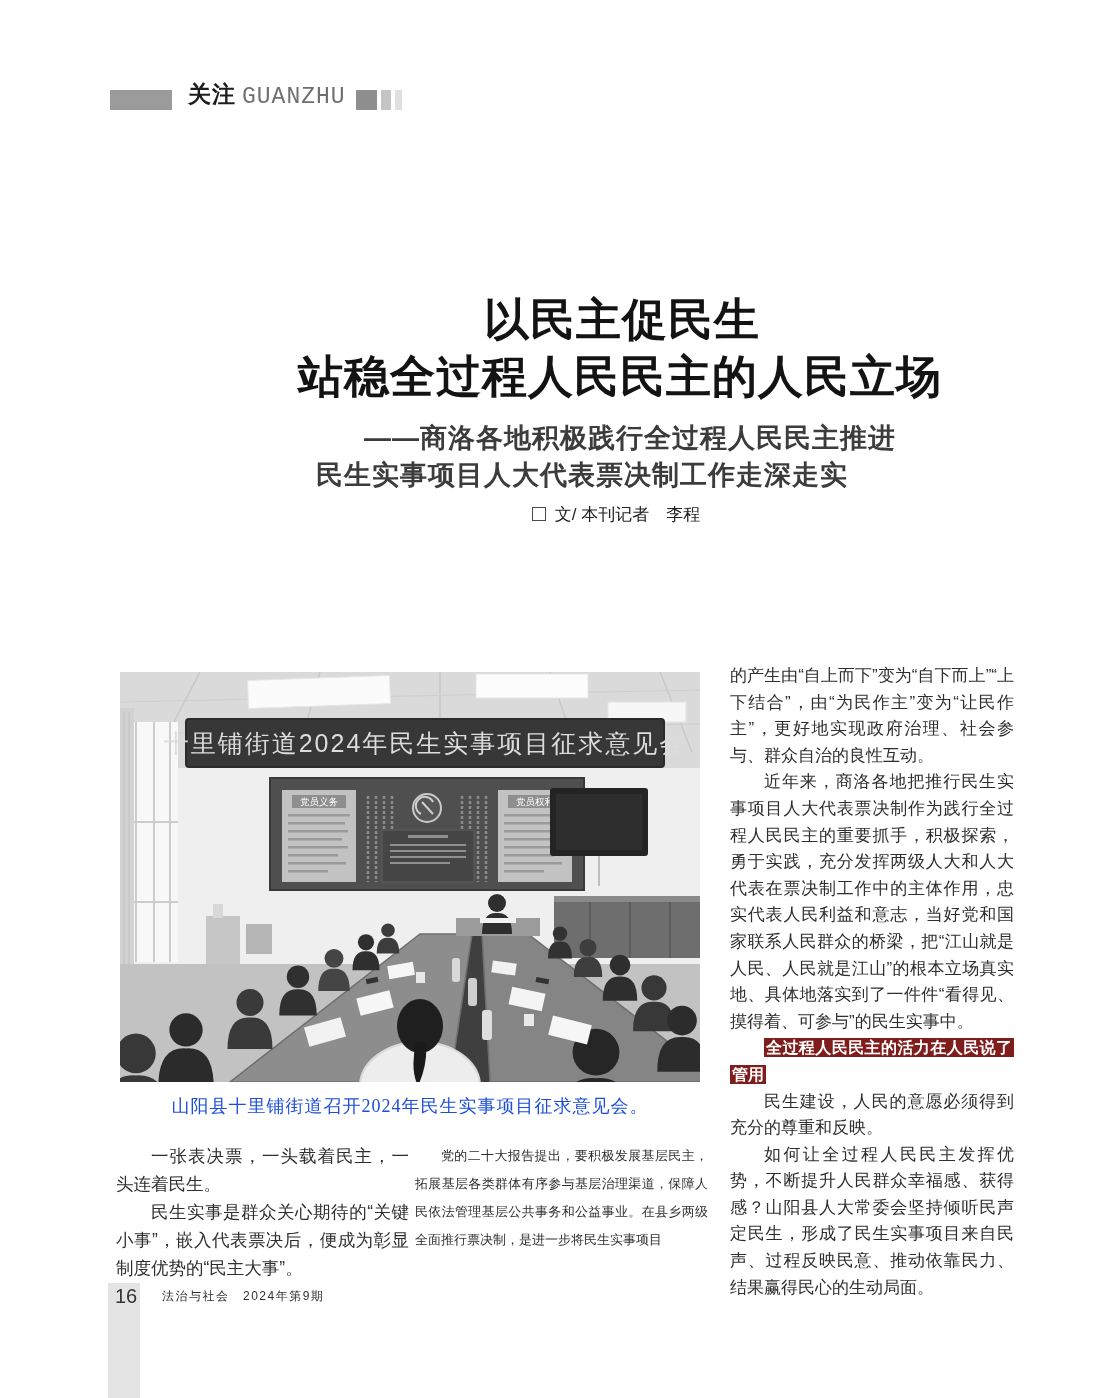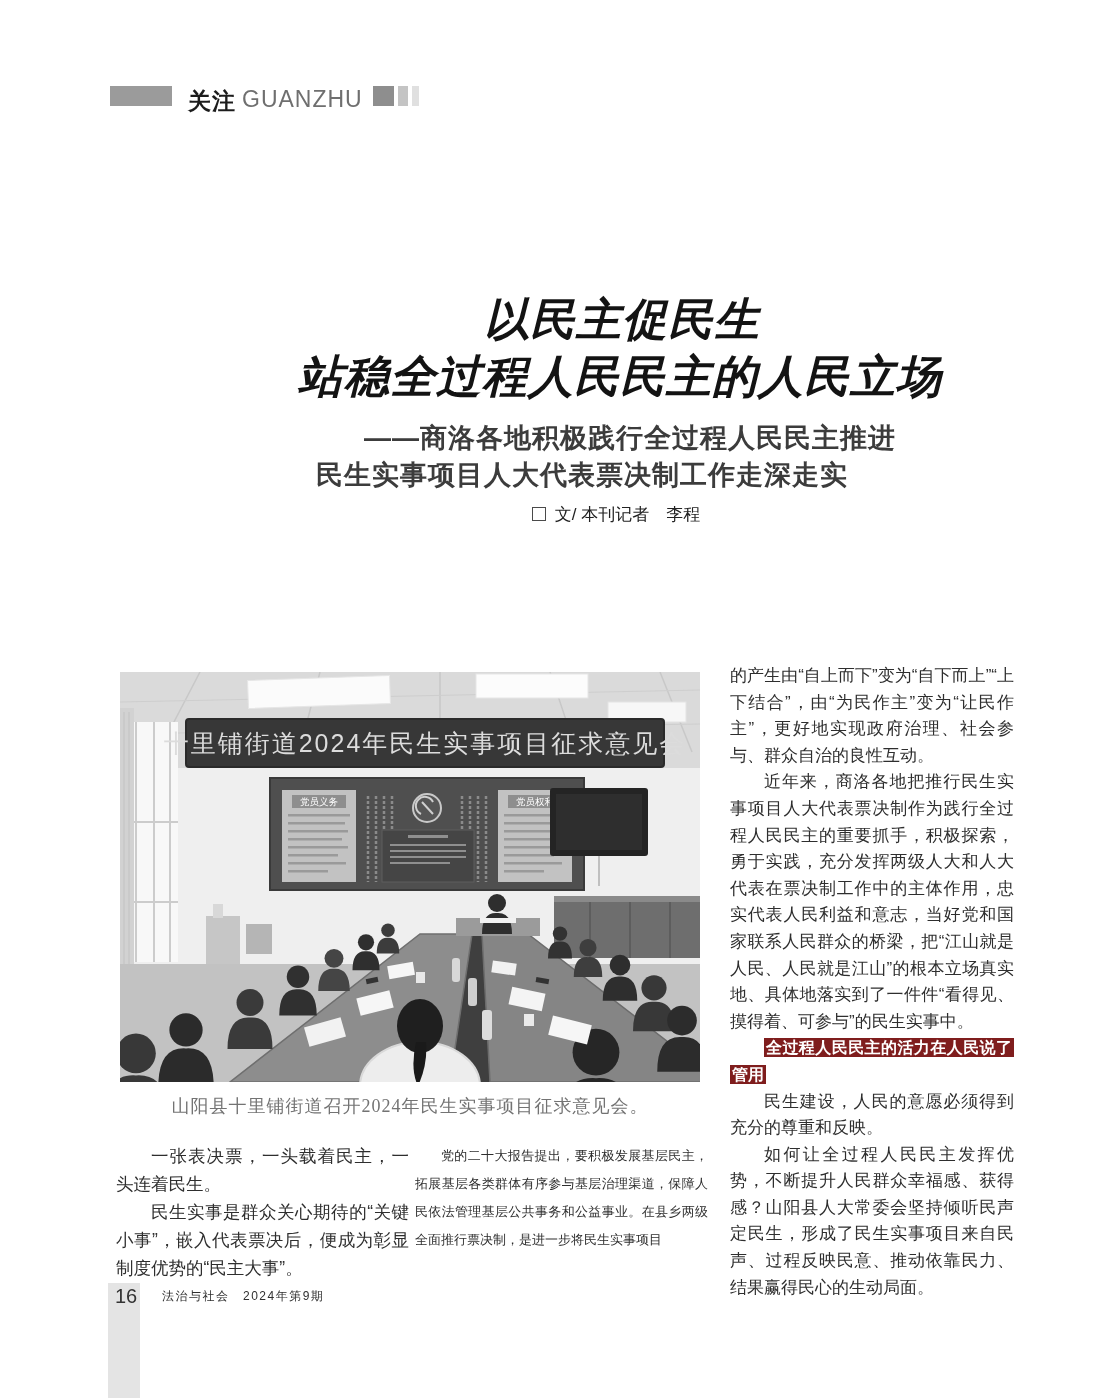--- a/index.html
+++ b/index.html
@@ -2,47 +2,47 @@
 <html><head>
 <meta charset="utf-8">
 <style>
   html,body{margin:0;padding:0;}
   body{
     width:1100px;height:1398px;position:relative;background:#ffffff;
     font-family:"Liberation Sans",sans-serif;color:#2e2e2e;overflow:hidden;
   }
 
   
-  .kicker{position:absolute;left:110px;top:86px;height:24px;display:flex;align-items:flex-start;}
+  .kicker{position:absolute;left:110px;top:86px;height:24px;display:flex;align-items:flex-end;font-family:Liberation Mono, monospace;}
   .kicker-block{display:inline-block;width:62px;height:20px;background:#9b9b9b;margin-right:16px;}
   .kicker-cn{font-size:23px;font-weight:700;color:#1c1c1c;letter-spacing:1px;}
   .kicker-en{font-size:23px;color:#6f6f6f;margin-left:6px;letter-spacing:1px;}
   .kb{display:inline-block;height:20px;margin-left:4px;}
   .kb1{width:21px;background:#8e8e8e;margin-left:10px;}
   .kb2{width:10px;background:#c4c4c4;}
   .kb3{width:7px;background:#e0e0e0;}
 
   
-  .title-block{position:absolute;left:0;top:291px;width:1100px;text-align:center;font-style:italic;}
+  .title-block{position:absolute;left:0;top:291px;width:1100px;text-align:center;}
   .title-line{font-size:45px;line-height:57px;font-weight:900;color:#131313;letter-spacing:1px;}
   .title-l1{transform:translateX(72px);}
   .title-l2{transform:translateX(70px);}
   .subtitle-block{position:absolute;left:0;top:420px;width:1100px;text-align:center;}
   .sub-line{font-size:27px;line-height:37px;font-weight:700;color:#3c3c3c;letter-spacing:1px;}
   .sub-l1{transform:translateX(80px);}
   .sub-l2{transform:translateX(32px);}
   .byline{position:absolute;left:0;top:503px;width:1100px;text-align:center;font-size:17px;color:#222;transform:translateX(66px);}
   .byline-box{display:inline-block;width:12px;height:12px;border:1.5px solid #4a4a4a;margin-right:9px;vertical-align:-1px;}
 
   
   .photo-area{position:absolute;left:120px;top:672px;width:580px;height:410px;margin:0;}
   .photo-area svg{display:block;width:100%;height:100%;}
   .photo-caption{
     position:absolute;left:120px;top:1094px;width:580px;text-align:center;
-    font-family:"Liberation Serif",serif;font-size:18px;color:#737373;letter-spacing:1px;
+    font-family:"Liberation Serif",serif;font-size:18px;color:#1d4ed8;letter-spacing:1px;
   }
 
   
   .para{margin:0;text-align:justify;}
   .indent{text-indent:2em;}
   .col-left{position:absolute;left:116px;top:1142px;width:293px;font-size:17.5px;line-height:28px;}
   .col-mid{position:absolute;left:415px;top:1142px;width:293px;font-size:13px;line-height:28px;}
   .col-right{position:absolute;left:730px;top:663px;width:284px;font-size:17px;line-height:26.6px;}
   .hl{background:#7f1d1d;color:#ffffff;font-weight:700;font-size:16px;padding:1px 2px;box-decoration-break:clone;-webkit-box-decoration-break:clone;}
 

